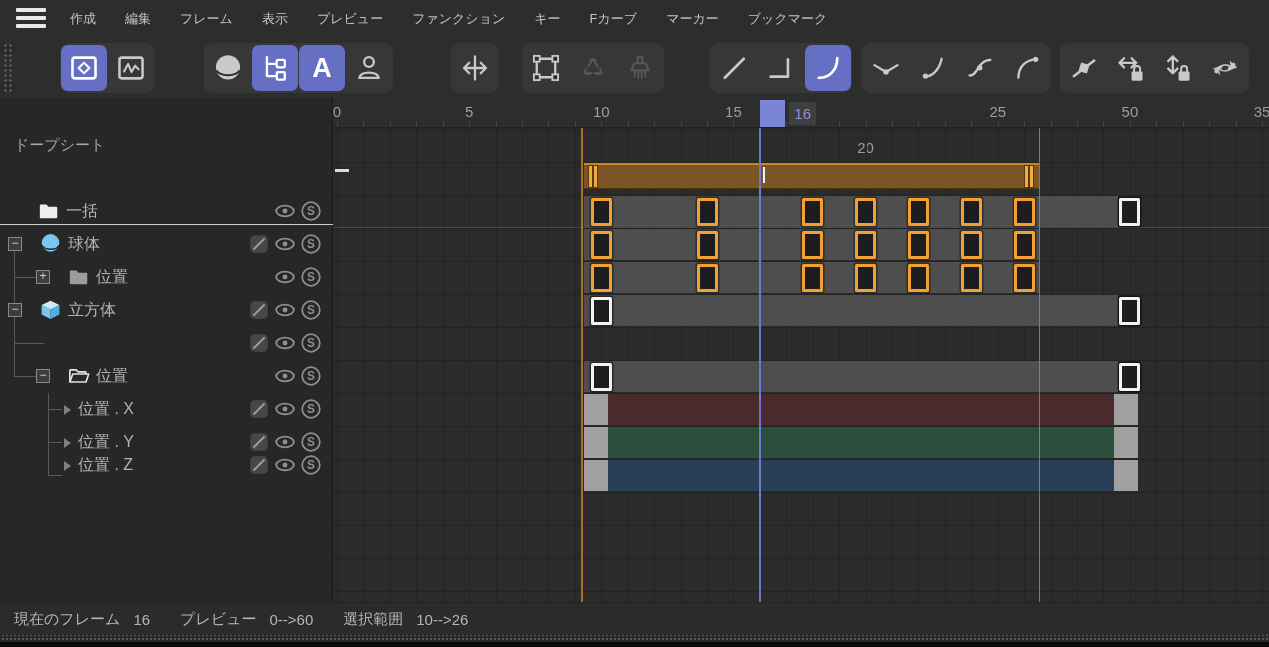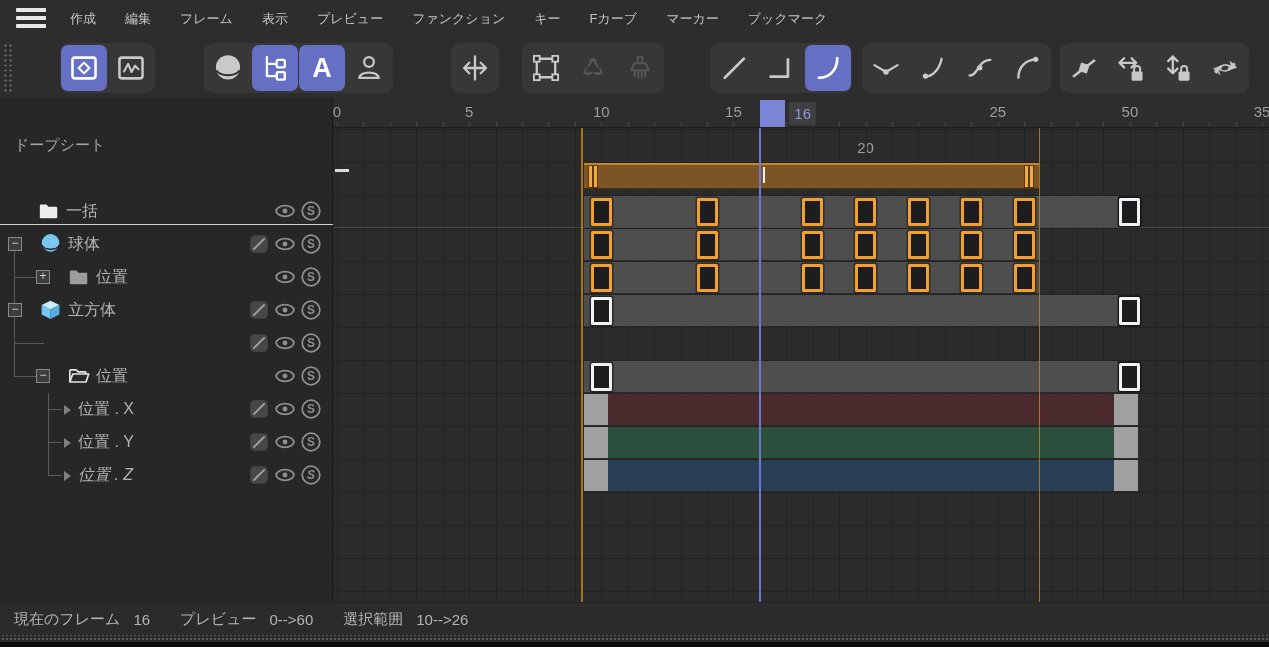--- a/index.html
+++ b/index.html
@@ -424,21 +424,21 @@
             <div class="toggle"><svg viewBox="0 0 24 24">
                 <ellipse cx="12" cy="12" rx="9.6" ry="5.8" fill="none" stroke="currentColor" stroke-width="2"></ellipse>
                 <circle cx="12" cy="12" r="2.7" fill="currentColor"></circle>
               </svg></div>
             <div class="toggle"><svg viewBox="0 0 24 24">
                 <circle cx="12" cy="12" r="9.6" fill="none" stroke="currentColor" stroke-width="1.9"></circle>
                 <text x="12" y="16.6" text-anchor="middle" font-size="13" font-weight="bold" font-family="Liberation Sans, sans-serif" fill="currentColor">S</text>
               </svg></div>
           </div>
         </div>
-        <div class="trow" style="top: 361px; font-style: italic;">
+        <div class="trow" style="top: 351px;">
           <div class="tri" style="left: 64px;"></div>
           <span class="tlabel" style="left: 78px;">位置 . Z</span>
           <div class="toggles">
             <div class="toggle"><svg viewBox="0 0 24 24">
                 <rect x="2.5" y="2.5" width="19" height="19" rx="4.5" fill="#474747"></rect>
                 <path d="M6.5 17.5 L17.5 6.5" stroke="#9b9b9b" stroke-width="2.2" stroke-linecap="round"></path>
               </svg></div>
             <div class="toggle"><svg viewBox="0 0 24 24">
                 <ellipse cx="12" cy="12" rx="9.6" ry="5.8" fill="none" stroke="currentColor" stroke-width="2"></ellipse>
                 <circle cx="12" cy="12" r="2.7" fill="currentColor"></circle>

